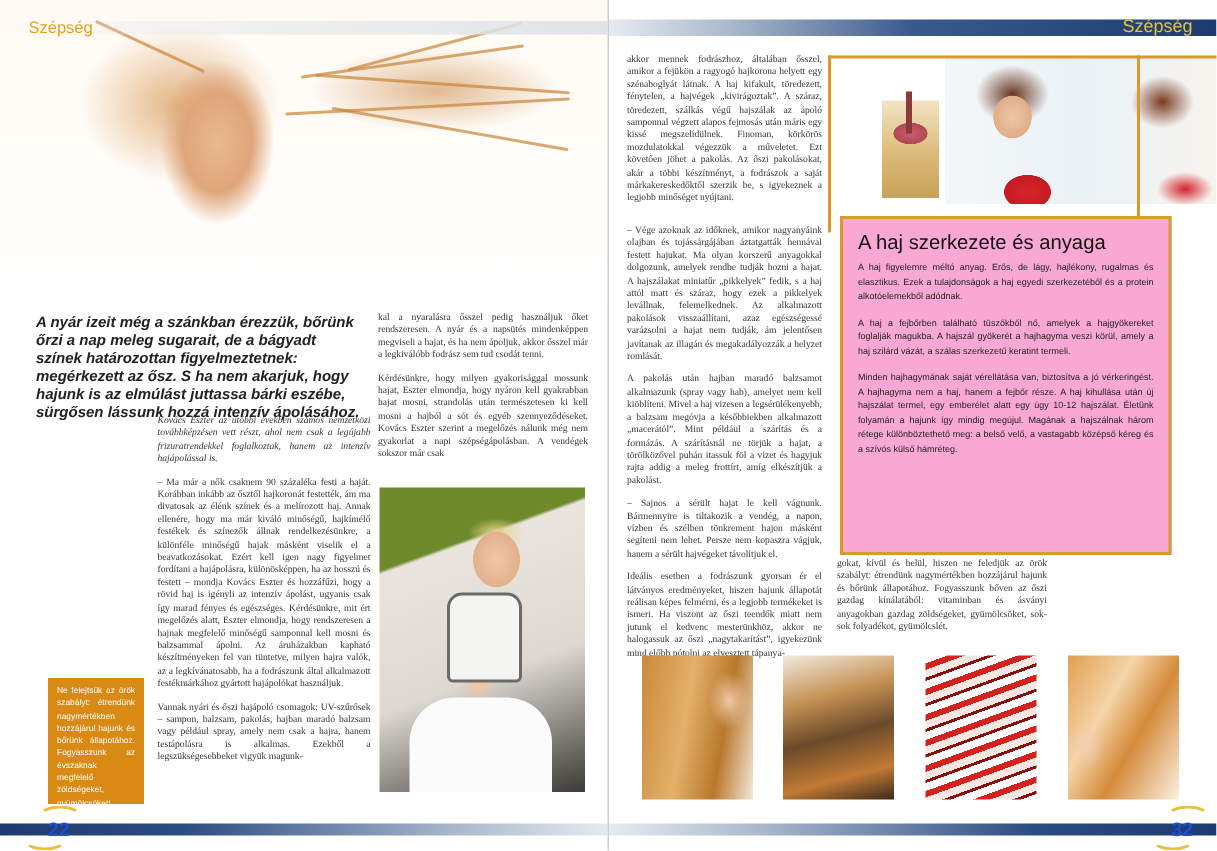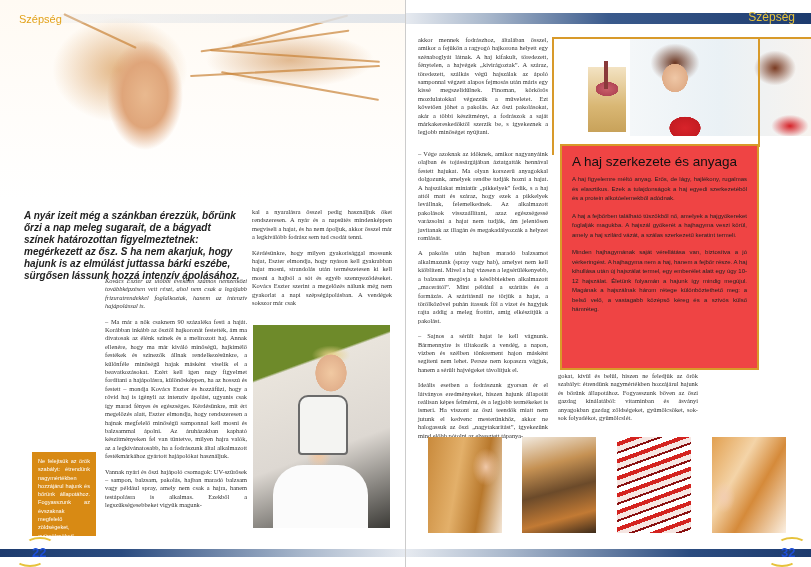--- a/index.html
+++ b/index.html
@@ -52,21 +52,21 @@
 radial-gradient(ellipse 16px 10px at 19px 22px,#c9606a 0%,#b24656 70%,rgba(0,0,0,0) 72%),
 linear-gradient(#f3e3c3,#d9b774 60%,#c8a25a)}
 .hair-diagram .shaft{position:absolute;left:16px;top:-6px;width:4px;height:28px;background:#8a3a3a}
 .mirror-photo{position:absolute;left:224px;top:38px;width:181px;height:98px;background:
 radial-gradient(ellipse 18px 20px at 45px 40px,#efc7a6 0%,#e0ad88 70%,rgba(0,0,0,0) 72%),
 radial-gradient(ellipse 22px 16px at 55px 90px,#d8232a 0%,#c41c22 70%,rgba(0,0,0,0) 72%),
 radial-gradient(ellipse 30px 25px at 145px 30px,#7a3b22 0%,rgba(0,0,0,0) 70%),
 radial-gradient(ellipse 25px 15px at 160px 88px,#d62228 0%,rgba(0,0,0,0) 75%),
 radial-gradient(ellipse 35px 28px at 45px 25px,#6a3520 0%,rgba(0,0,0,0) 70%),
 linear-gradient(90deg,#f4f7f9 0%,#eaf1f5 50%,#f7f3ef 100%)}
-.infobox{position:absolute;left:154px;top:144px;width:199px;height:226px;border:2px solid #d89a2a;background:#ef4444;padding:8px 10px}
+.infobox{position:absolute;left:154px;top:144px;width:221px;height:226px;border:2px solid #d89a2a;background:#f9a8d4;padding:8px 10px}
 .infobox h2{font-family:"Liberation Sans",sans-serif;font-weight:normal;font-size:13.5px;color:#111;margin-bottom:6px}
 .infobox p{font-family:"Liberation Sans",sans-serif;font-size:6px;line-height:9.5px;color:#222;margin-bottom:8px;text-align:justify}
 .thumbs{position:absolute;left:22px;top:437px;width:360px;height:96px}
 .thumb{position:absolute;top:0;width:74px;height:96px}
 .t1{left:0;background:radial-gradient(ellipse 18px 25px at 58px 30px,#f0c8a8 0%,rgba(0,0,0,0) 75%),linear-gradient(100deg,#c98a3c 0%,#e3b06a 40%,#b8782c 70%,#f4e7d8 100%)}
 .t2{left:94px;background:linear-gradient(165deg,#f2eadf 0%,#c59153 30%,#6b4a2a 55%,#c27a34 80%,#3c2a1a 100%)}
 .t3{left:189px;background:repeating-linear-gradient(160deg,#fff 0 5px,#d4231f 5px 9px,#f6e6e2 9px 14px,#8a1010 14px 16px)}
 .t4{left:284px;background:radial-gradient(ellipse 14px 20px at 12px 60px,#f2cdb0 0%,rgba(0,0,0,0) 80%),linear-gradient(120deg,#e2a050 0%,#f4d4a8 35%,#d58a3a 60%,#fbf0e2 100%)}
 </style>
 </head>

